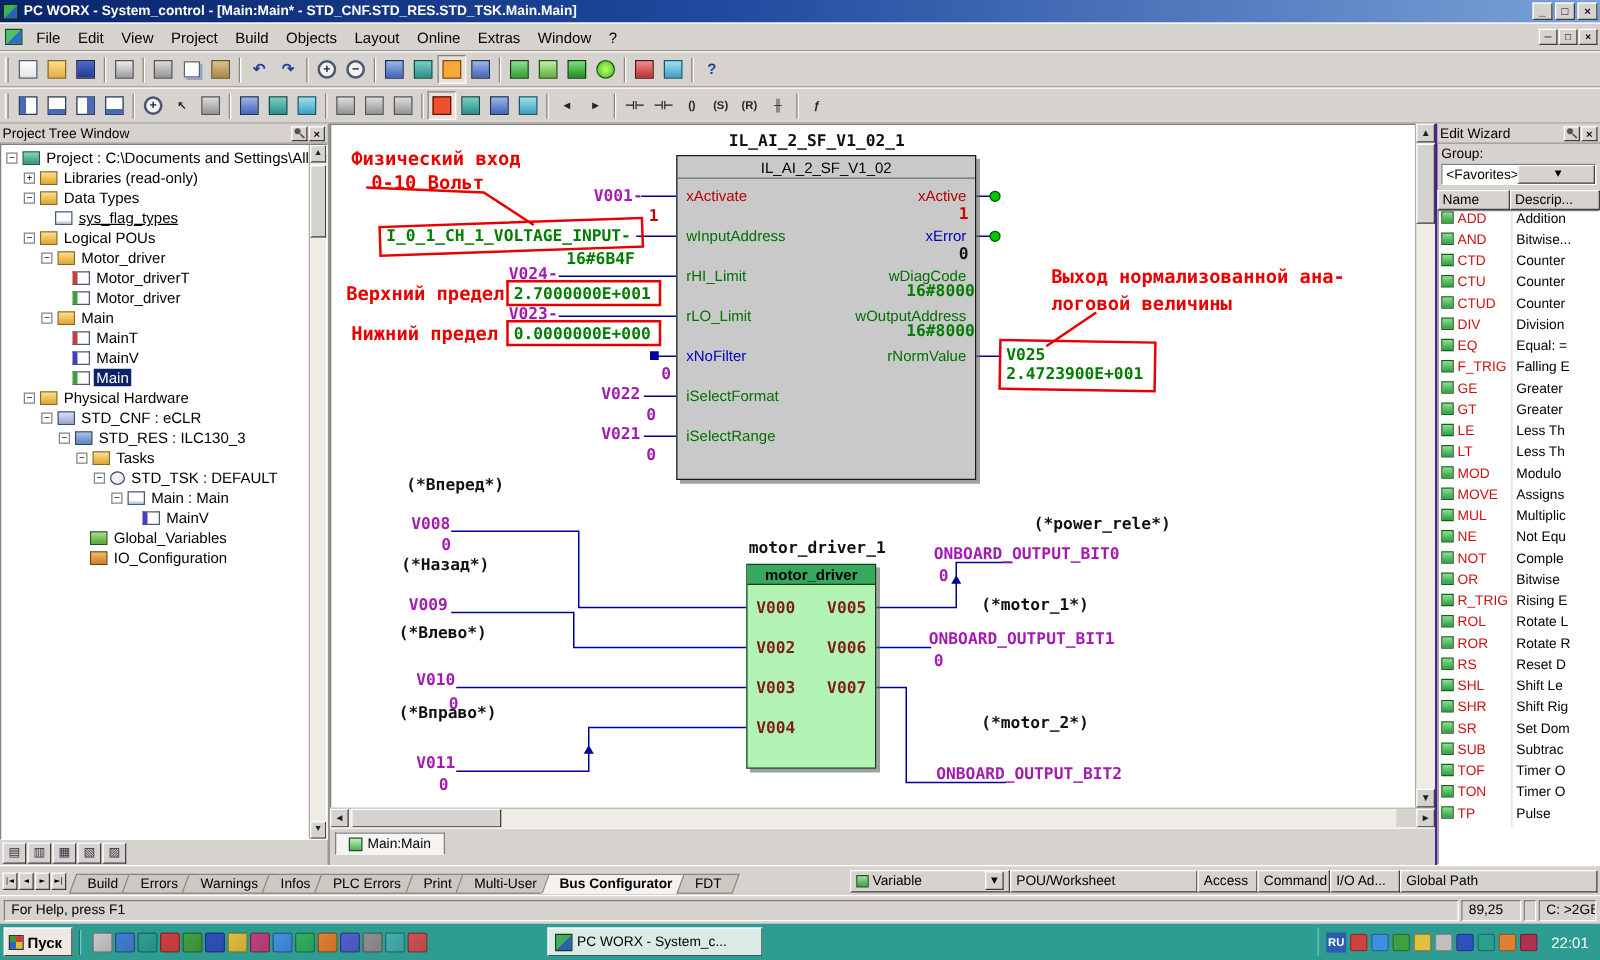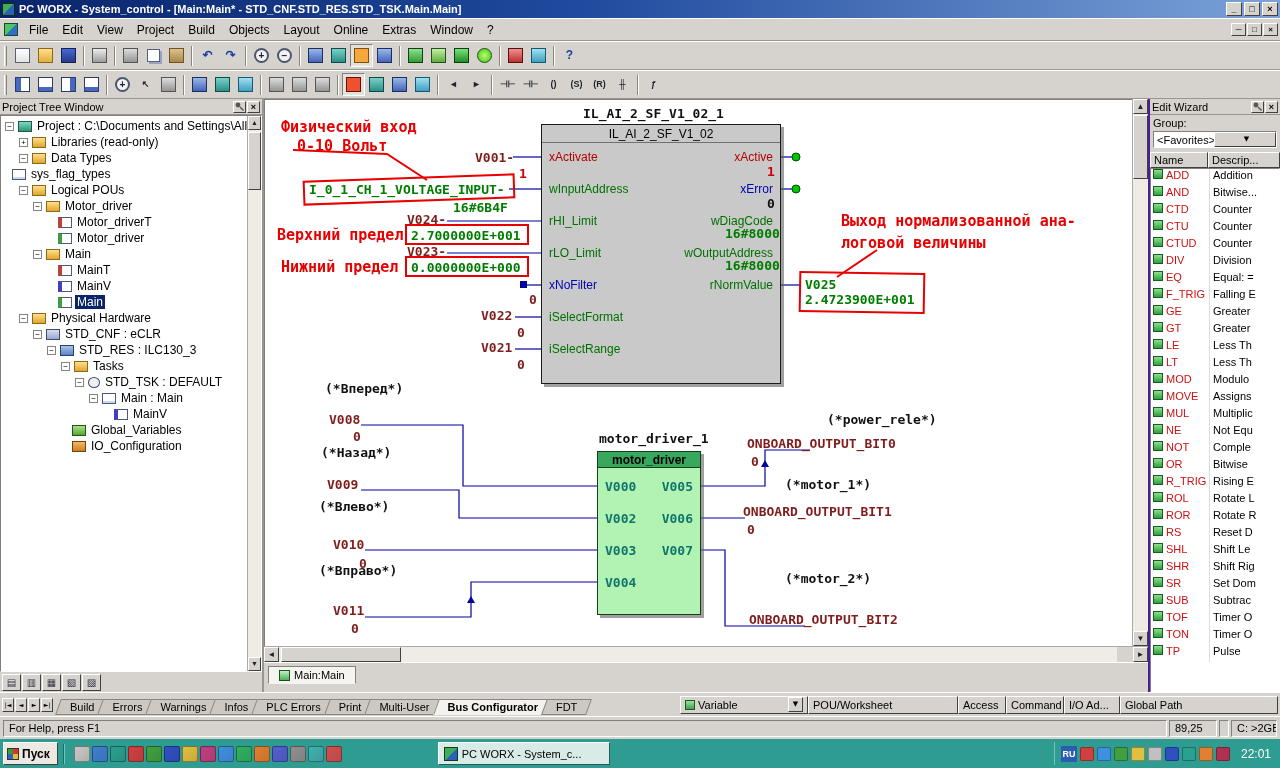--- a/index.html
+++ b/index.html
@@ -83,29 +83,29 @@
   .vsb .sb-thumb{position:absolute;left:0;right:0;top:16px;height:58px;background:#d6d3ce;border:1px solid;border-color:#fff #404040 #404040 #fff}
   .tree-footer{height:20px;display:flex;align-items:center;gap:1px;padding:1px 2px;flex:none}
   .tf-btn{width:19px;height:17px;background:#d6d3ce;border:1px solid;border-color:#fff #404040 #404040 #fff;font:10px/15px "DejaVu Sans";text-align:center;color:#334}
 
   
   .editor-col{flex:1;display:flex;flex-direction:column;min-width:0}
   .canvas-row{display:flex;flex:1;min-height:0}
   .canvas{position:relative;width:868px;background:#fff;border-left:1px solid #808080;border-top:1px solid #808080;overflow:hidden;flex:none}
   #wire-svg{position:absolute;left:0;top:0;pointer-events:none}
   .fbd{position:absolute;white-space:pre;font:bold 13px "DejaVu Sans Mono",monospace}
-  .var{color:#7f1d1d}.valg{color:#007d00}.valr{color:#c80000}.valk{color:#111}
+  .var{color:#a21caf}.valg{color:#007d00}.valr{color:#c80000}.valk{color:#111}
   .cmt{color:#111}
   .ann{color:#e80000;font:bold 15px "DejaVu Sans Mono",monospace}
   .fb{position:absolute;background:#c9c9c9;border:1px solid #1a1a1a;box-shadow:3px 3px 0 rgba(96,96,96,.6)}
   .fb-hdr{text-align:center;font:12px "Liberation Sans";color:#000;border-bottom:1px solid #707070;overflow:hidden}
   .fb-green{background:#b2f2b2;border-color:#153f18}
   .fb-green .fb-hdr{background:#37a85e;font-weight:bold;border-bottom:1px solid #153f18}
   .fb-pin{position:absolute;font:12px "Liberation Sans";white-space:nowrap}
-  .fb2-pin{font:bold 13px "DejaVu Sans Mono",monospace;color:#0f766e}
+  .fb2-pin{font:bold 13px "DejaVu Sans Mono",monospace;color:#7f1d1d}
   .red-box{position:absolute;border:2px solid #e80000}
   .warrow{position:absolute;width:0;height:0;border-left:4px solid transparent;border-right:4px solid transparent;border-bottom:7px solid #00009b}
   .vscroll2{width:16px;background:#efece6;border-left:1px solid #aaa;display:flex;flex-direction:column;position:relative;flex:none}
   .vscroll2 .sb-arrow{height:15px;font-size:8px;line-height:13px}
   .vscroll2 .sb-thumb{position:absolute;left:0;right:0;top:16px;height:64px;background:#d6d3ce;border:1px solid;border-color:#fff #404040 #404040 #fff}
   .hscroll{height:16px;display:flex;background:#efece6;border-top:1px solid #aaa;flex:none}
   .hscroll .sb-arrow{width:15px;font-size:8px;line-height:13px}
   .hsb-thumb{width:120px;background:#d6d3ce;border:1px solid;border-color:#fff #404040 #404040 #fff;margin-left:2px}
   .sb-corner{width:16px;background:#d6d3ce;margin-left:auto}
   .tabstrip{height:30px;background:#d6d3ce;border-top:1px solid #fff;display:flex;align-items:flex-start;padding:3px 4px;flex:none}
@@ -384,21 +384,21 @@
           <div class="tree-row" style="padding-left: 18px;">
             <span class="tgl">+</span>
             <span class="t-ico t-folder"></span>
             <span class="tree-label">Libraries (read-only)</span>
           </div>
           <div class="tree-row" style="padding-left: 18px;">
             <span class="tgl">−</span>
             <span class="t-ico t-folder"></span>
             <span class="tree-label">Data Types</span>
           </div>
-          <div class="tree-row" style="">
+          <div class="tree-row" style="padding-left: 32px; text-decoration: underline;">
             <span class="tgl-sp"></span>
             <span class="t-ico t-doc"></span>
             <span class="tree-label">sys_flag_types</span>
           </div>
           <div class="tree-row" style="padding-left: 18px;">
             <span class="tgl">−</span>
             <span class="t-ico t-folder"></span>
             <span class="tree-label">Logical POUs</span>
           </div>
           <div class="tree-row" style="padding-left: 32px;">

